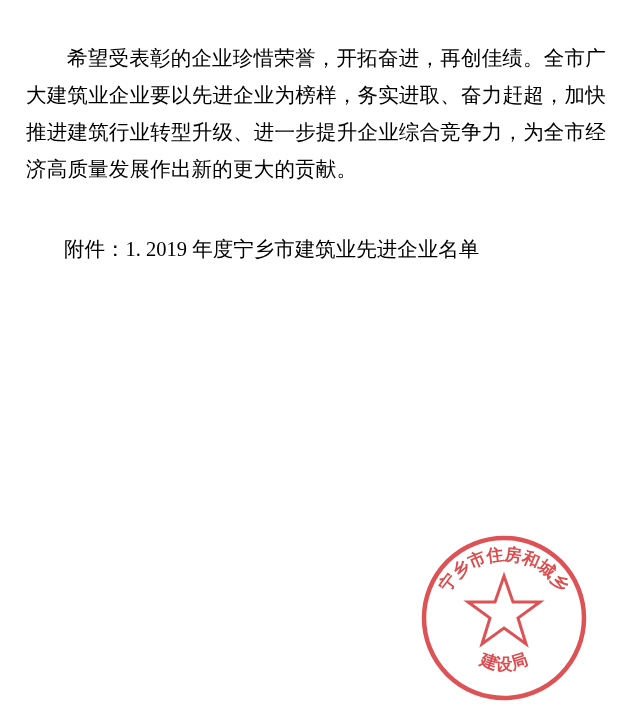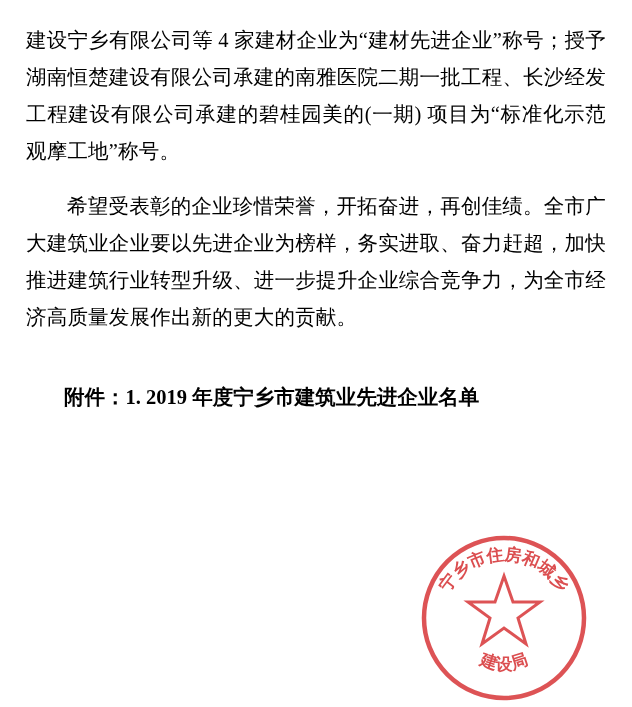--- a/index.html
+++ b/index.html
@@ -38,21 +38,21 @@
 
   .attach-block {
     margin-top: 0;
   }
   .attach-line {
     font-size: 20.5px;
     line-height: 38px;
     margin: 0;
     white-space: nowrap;
   }
-  .attach-line.first { padding-left: 38px; font-weight: bold; }
+  .attach-line.first { padding-left: 38px; }
   .attach-line.second { padding-left: 108px; }
 
   .sign-block {
     position: absolute;
     right: 46px;
     bottom: 52px;
     text-align: left;
     z-index: 3;
   }
   .sign-line {
@@ -86,21 +86,20 @@
     fill: #d4282a;
     opacity: 0.82;
     font-weight: bold;
   }
 </style>
 </head>
 <body>
 
 <div class="page">
 
-  <p class="para">建设宁乡有限公司等 4 家建材企业为“建材先进企业”称号；授予湖南恒楚建设有限公司承建的南雅医院二期一批工程、长沙经发工程建设有限公司承建的碧桂园美的(一期) 项目为“标准化示范观摩工地”称号。</p>
 
   <div class="gap-1"></div>
 
   <p class="para indent">希望受表彰的企业珍惜荣誉，开拓奋进，再创佳绩。全市广大建筑业企业要以先进企业为榜样，务实进取、奋力赶超，加快推进建筑行业转型升级、进一步提升企业综合竞争力，为全市经济高质量发展作出新的更大的贡献。</p>
 
   <div class="gap-2"></div>
 
   <div class="attach-block">
     <p class="attach-line first">附件：1. 2019 年度宁乡市建筑业先进企业名单</p>
   </div>

